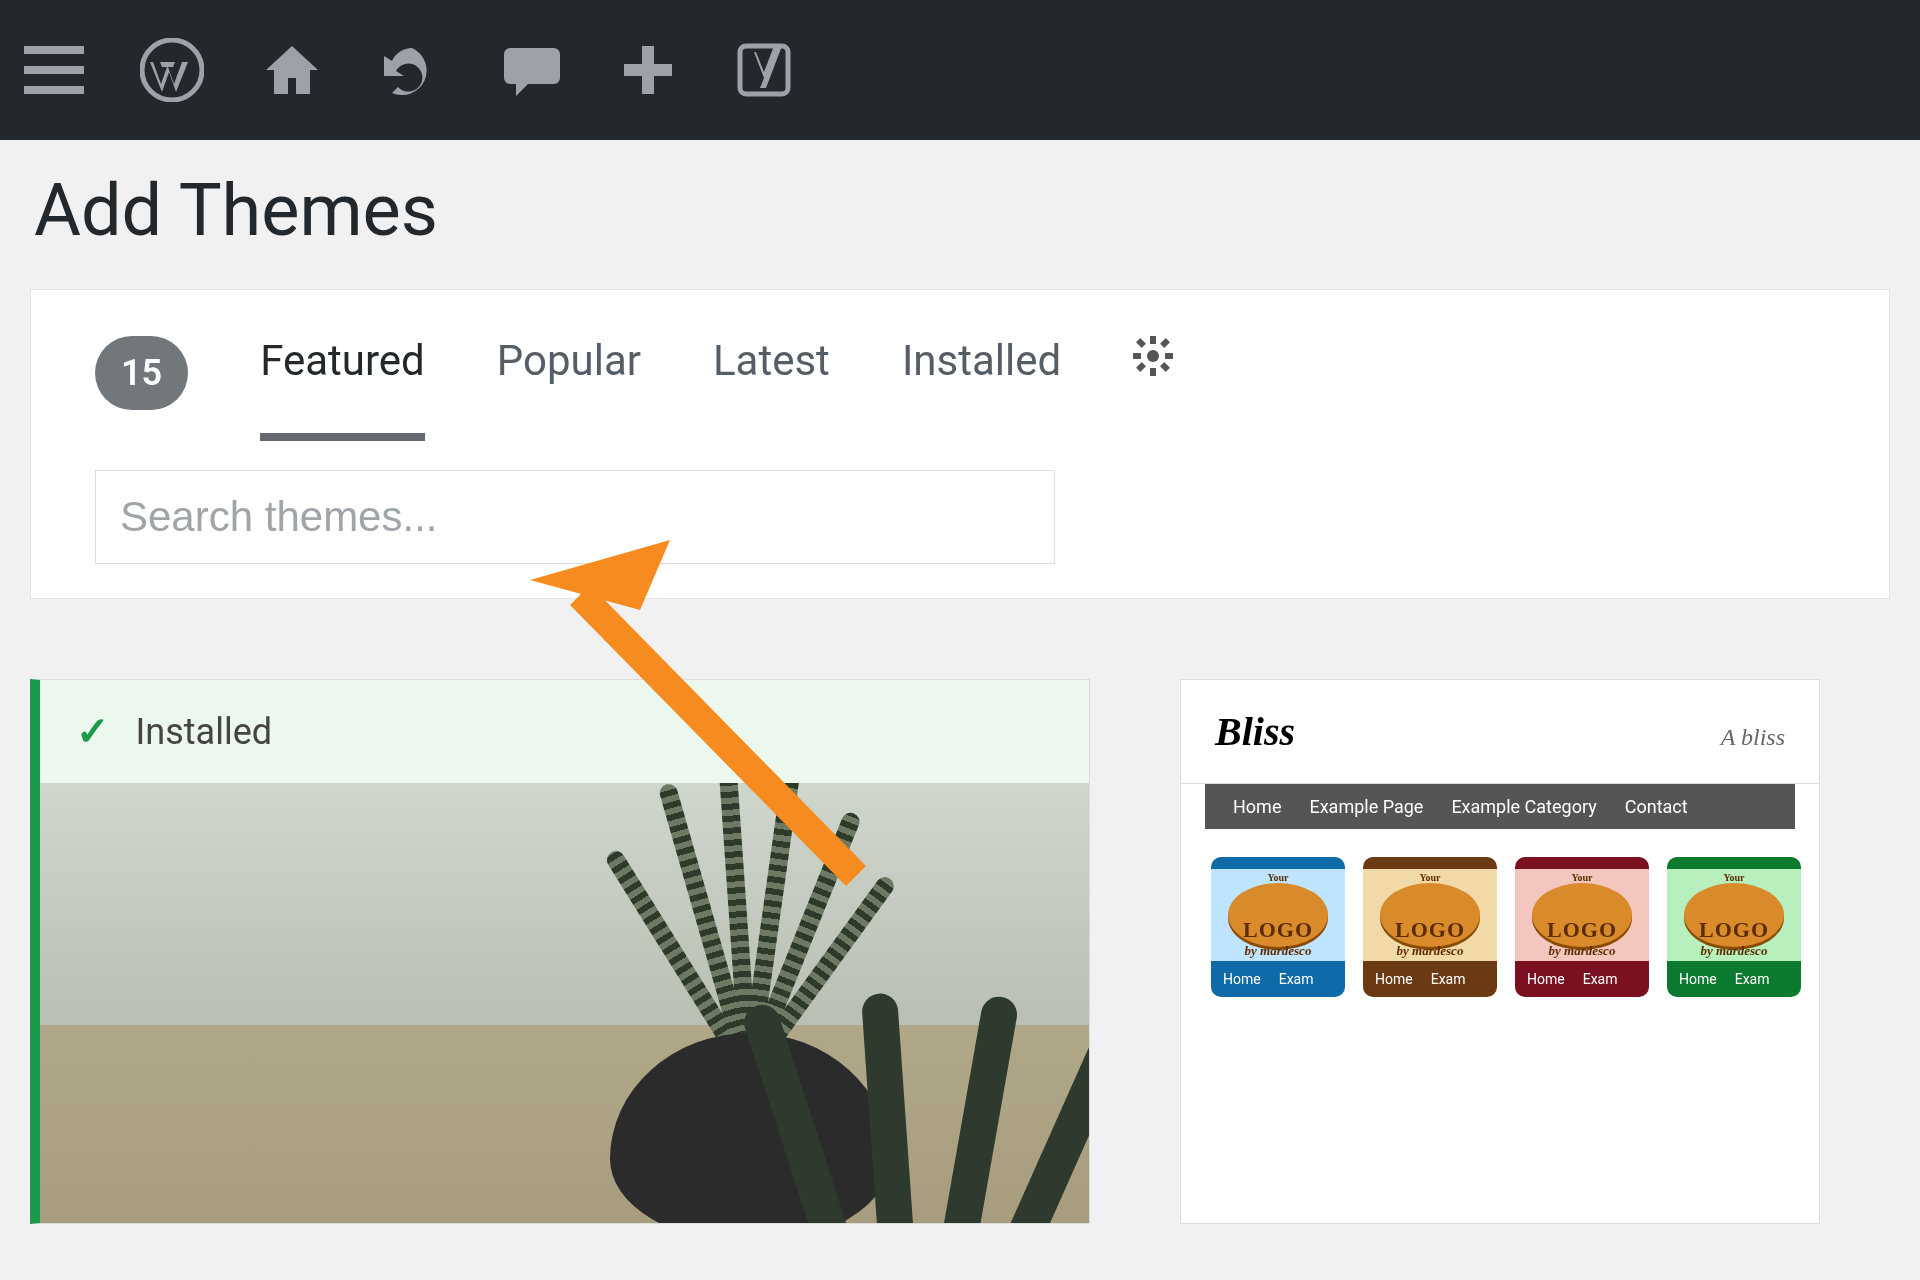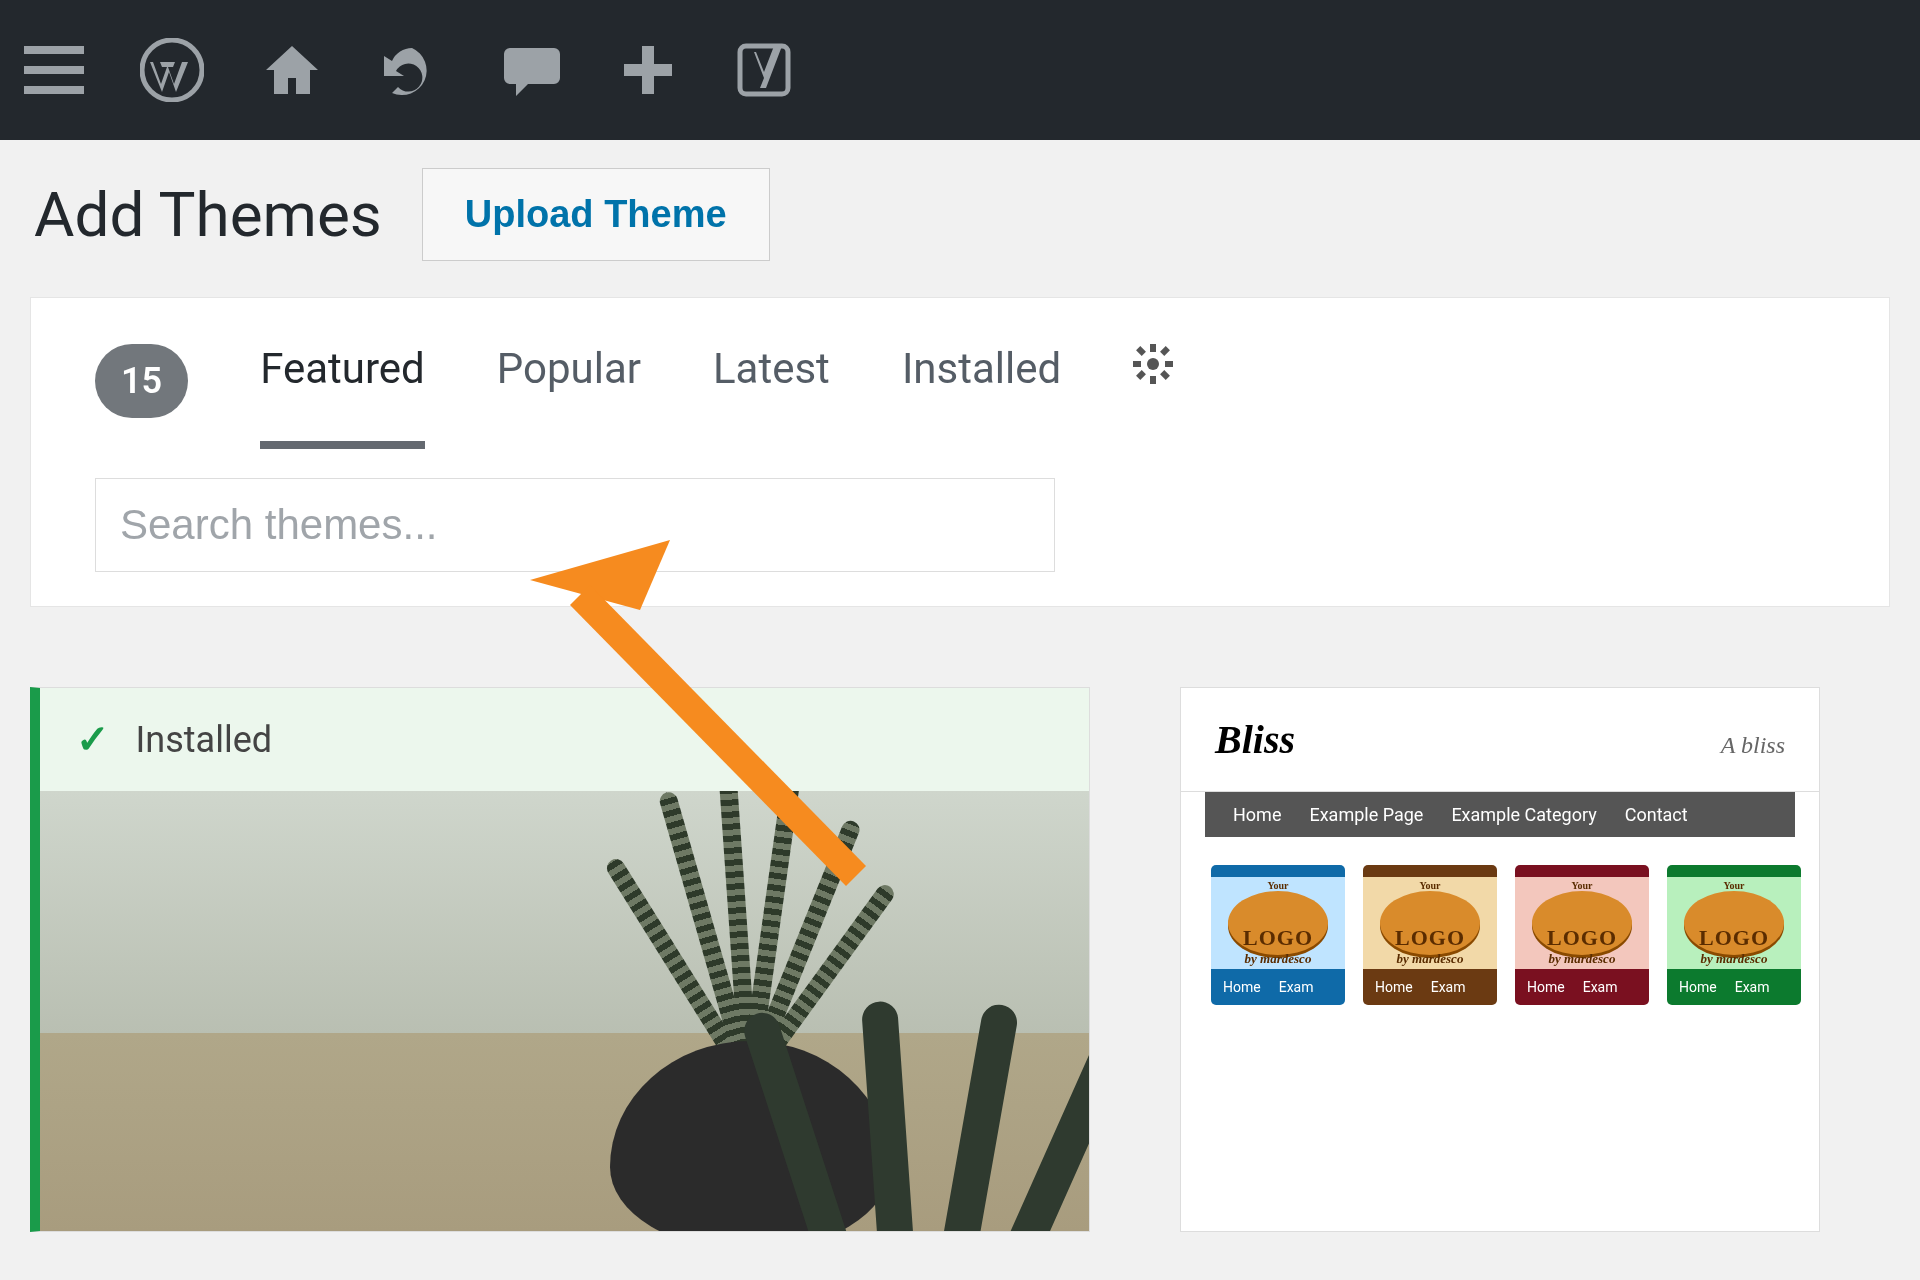--- a/index.html
+++ b/index.html
@@ -5,21 +5,21 @@
   * { box-sizing: border-box; margin: 0; padding: 0; }
   body { font-family: -apple-system, "Segoe UI", Roboto, Helvetica, Arial, sans-serif; background: #f1f1f1; width: 1920px; height: 1280px; overflow: hidden; }
 
   
   .admin-bar { background: #23282d; height: 140px; display: flex; align-items: center; padding: 0 24px; gap: 56px; }
   .admin-bar .ab-icon { color: #9ca2a7; display:flex; align-items:center; justify-content:center; cursor:pointer; }
   .admin-bar svg { display:block; }
 
   
   .page-header { display:flex; align-items:center; gap: 40px; padding: 28px 34px 36px 34px; }
-  .page-title { font-size: 62px; font-weight: 400; color: #23282d; }
+  .page-title { font-size: 72px; font-weight: 400; color: #23282d; }
   .upload-btn { border:1px solid #ccc; background:#f7f7f7; color:#0073aa; font-size: 38px; font-weight: 600; padding: 24px 42px; cursor:pointer; }
 
   
   .filter-wrap { margin: 0 30px; background:#fff; border:1px solid #e5e5e5; padding: 46px 64px 34px 64px; }
   .filter-row { display:flex; align-items:flex-start; gap: 72px; }
   .count-badge { background:#72777c; color:#fff; font-size:36px; font-weight:600; padding:16px 26px; border-radius:40px; min-width:80px; text-align:center; }
   .filter-link { font-size: 42px; color:#555d66; cursor:pointer; position:relative; padding-bottom:18px; }
   .filter-link.active { color:#23282d; }
   .filter-link.active::after { content:""; position:absolute; left:0; right:0; bottom:-38px; height:8px; background:#646970; }
   .feature-filter { display:flex; align-items:center; gap:16px; font-size:42px; color:#555d66; cursor:pointer; }
@@ -47,21 +47,21 @@
   .foreground-plant { position:absolute; right:30px; bottom:-30px; width:260px; height:300px; }
   .fp-leaf { position:absolute; bottom:0; width:36px; height:260px; background:#2f3a2f; border-radius:18px; transform-origin:bottom center; }
 
   
   .theme-card.second { width:640px; }
   .bliss-head { padding:28px 34px; display:flex; justify-content:space-between; align-items:baseline; border-bottom:1px solid #ddd; }
   .bliss-title { font-family: Georgia, 'Times New Roman', serif; font-style:italic; font-weight:700; font-size:40px; color:#000000; }
   .bliss-tag { font-family: Georgia, serif; font-style:italic; color:#666; font-size:24px; }
   .bliss-nav { background:#555; color:#fff; display:flex; gap:28px; padding:12px 28px; font-size:18px; margin:0 24px; }
   .bliss-body { background:#fff; padding:28px 18px 0 30px; display:flex; gap:18px; }
-  .logo-card { width:148px; border-radius:5px; overflow:hidden; border-top:12px solid; display:flex; flex-direction:column; }
+  .logo-card { width:148px; border-radius:10px; overflow:hidden; border-top:12px solid; display:flex; flex-direction:column; }
   .logo-card .inner { flex:1; padding:14px 12px; display:flex; align-items:center; justify-content:center; }
   .logo-badge { width:100px; height:64px; background:#d98b2b; border-radius:50%; display:flex; flex-direction:column; align-items:center; justify-content:center; font-family: Georgia,serif; font-weight:700; color:#5a2c00; box-shadow:0 3px 0 #8a4a00; }
   .logo-badge .top { font-size:10px; }
   .logo-badge .mid { font-size:22px; letter-spacing:1px;margin-top:34px; }
   .logo-badge .bot { font-size:13px; font-style:italic; }
   .logo-foot { height:36px; display:flex; align-items:center; gap:18px; padding:0 12px; font-size:14px; color:#fff; }
 
   .c-blue  { border-top-color:#0f6aa8; } .c-blue .inner{background:#bfe4ff;} .c-blue .logo-foot{background:#0f6aa8;}
   .c-brown { border-top-color:#6b3a12; } .c-brown .inner{background:#f2d9a8;} .c-brown .logo-foot{background:#6b3a12;}
   .c-maroon{ border-top-color:#7a1020; } .c-maroon .inner{background:#f3c7bd;} .c-maroon .logo-foot{background:#7a1020;}
@@ -108,21 +108,20 @@
   <span class="ab-icon">
     <svg width="64" height="64" viewBox="0 0 64 64">
         <rect x="8" y="8" width="48" height="48" rx="6" fill="none" stroke="#9ca2a7" stroke-width="5"></rect>
         <path d="M22 14l10 26-4 10h6l16-42h-8l-10 26-8-20z" fill="#9ca2a7"></path>
       </svg>
   </span>
 </div>
 
 <div class="page-header">
   <h1 class="page-title">Add Themes</h1>
-  <button class="upload-btn">Upload Theme</button>
 </div>
 
 <div class="filter-wrap">
   <div class="filter-row">
     <span class="count-badge">15</span>
     <span class="filter-link active">Featured</span>
     <span class="filter-link">Popular</span>
     <span class="filter-link">Latest</span>
     <span class="filter-link">Installed</span>
     <span class="feature-filter">

